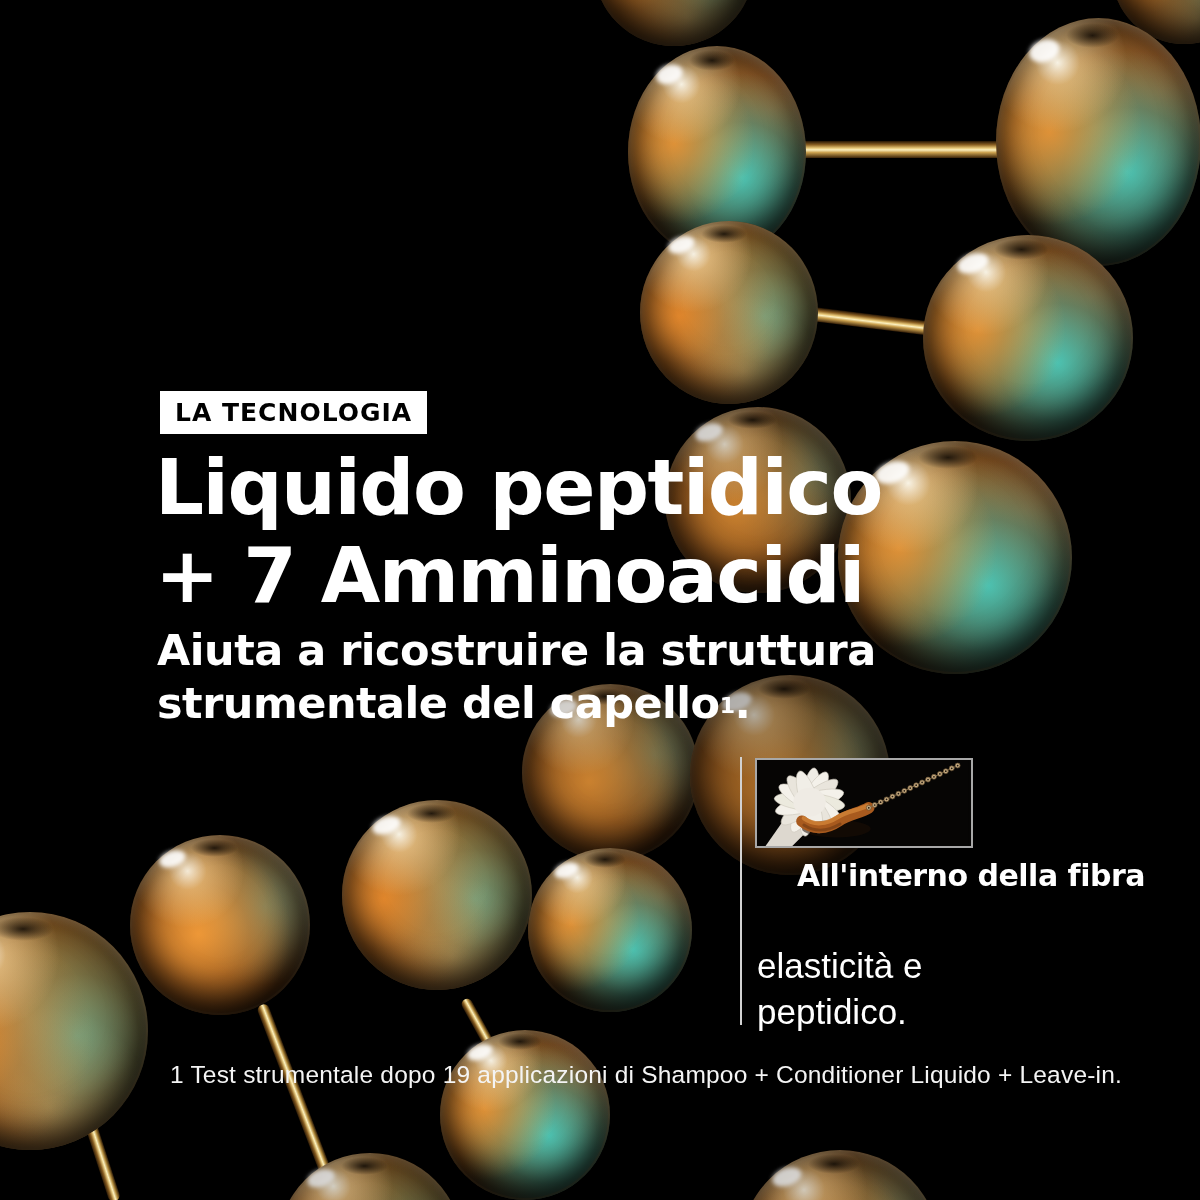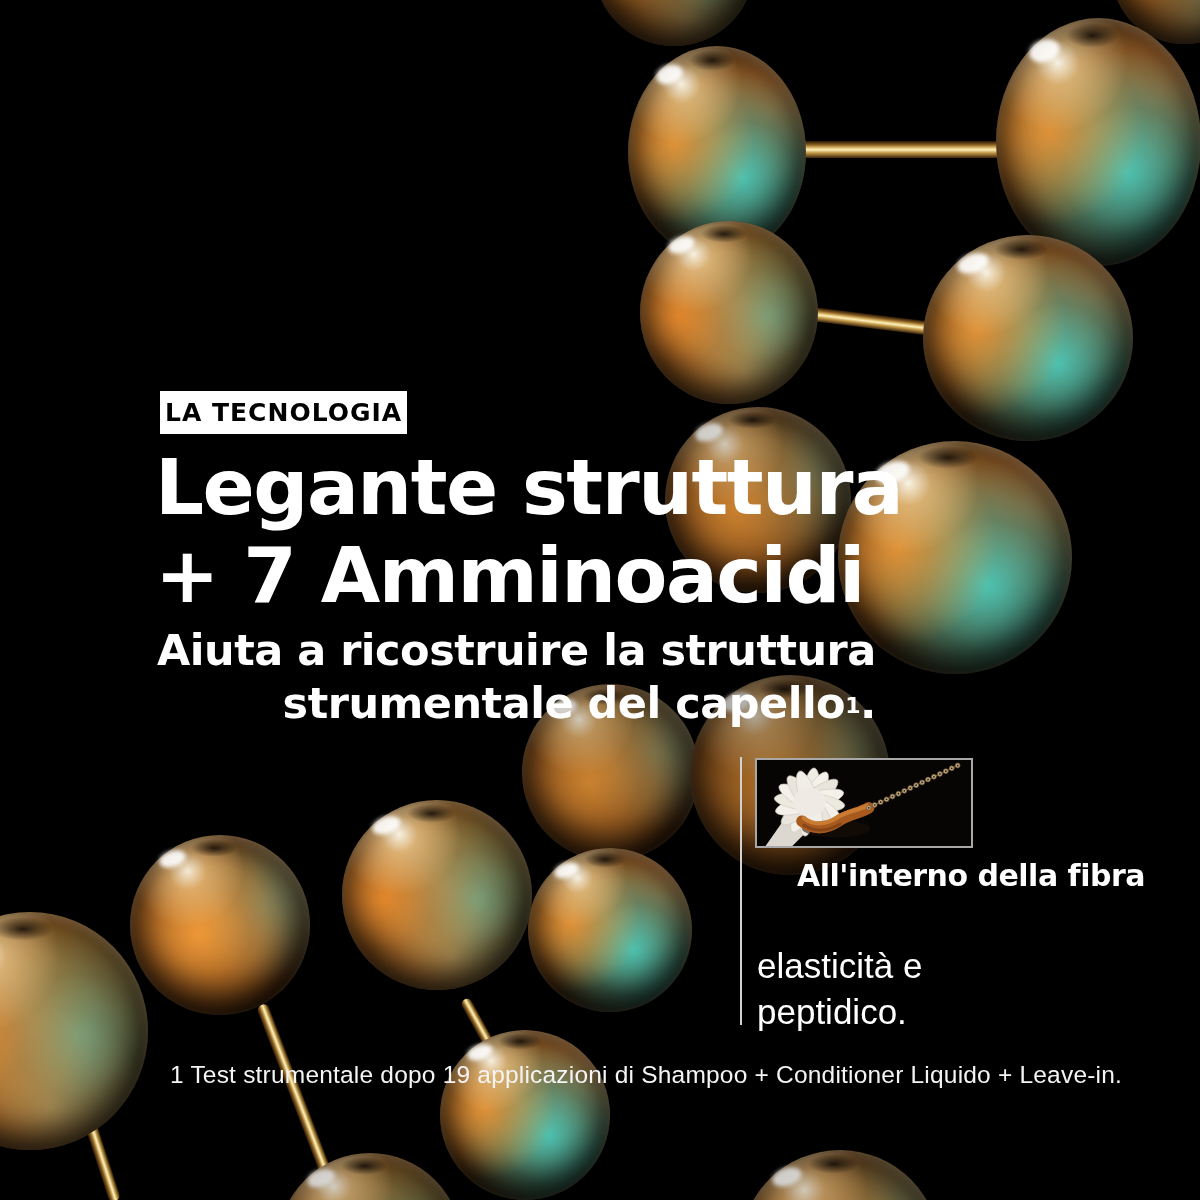--- a/index.html
+++ b/index.html
@@ -33,25 +33,25 @@
                     inset 0 0 0 2px rgba(120,85,40,.25);}
   .dim{filter:brightness(.72);}
   .dim2{filter:brightness(.85);}
   .rod-h{position:absolute;z-index:0;border-radius:8px;background:
     linear-gradient(180deg,#241404 0%,#8a5f22 22%,#e8c878 42%,#fbf0c0 52%,#caa04e 68%,#3a230a 100%);}
   .stem-v{position:absolute;z-index:0;border-radius:6px;background:
     linear-gradient(90deg,#2a1906 0%,#8a5f22 25%,#f0d890 48%,#fbf0c0 55%,#b08838 75%,#241404 100%);}
 
   
   .tag{position:absolute;left:160px;top:391px;background:#fff;color:#000;
-       font-weight:800;font-size:25px;letter-spacing:1px;padding:7px 5px;z-index:10;}
+       font-weight:800;font-size:25px;letter-spacing:1px;padding:7px 15px;z-index:10;}
   .h1{position:absolute;left:155px;top:444px;color:#fff;font-weight:800;
       font-size:77px;line-height:88px;letter-spacing:-1.5px;z-index:10;white-space:nowrap;}
   .sub{position:absolute;left:157px;top:624px;color:#fff;font-weight:800;
-      font-size:43px;line-height:53px;letter-spacing:-0.5px;z-index:10;white-space:nowrap;text-align:right;}
+      font-size:43px;line-height:53px;letter-spacing:-0.5px;z-index:10;white-space:nowrap;}
   .sub sup{font-size:22px;vertical-align:top;position:relative;top:2px;}
   .divider{position:absolute;left:740px;top:757px;width:2px;height:268px;background:#d2d2d2;z-index:9;}
   .inset{position:absolute;left:755px;top:758px;width:218px;height:90px;z-index:8;
          border:2px solid #a8a8a8;box-sizing:border-box;background:#060504;}
   .inset svg{display:block;width:100%;height:100%;}
   .panel-h{position:absolute;left:757px;top:858px;color:#fff;font-weight:800;
            font-size:30px;letter-spacing:-0.5px;z-index:10;white-space:nowrap;margin-left:40px;}
   .panel-b{position:absolute;left:757px;top:897px;color:#fff;font-weight:400;
            font-family:"Liberation Sans","DejaVu Sans",sans-serif;
            font-size:35px;line-height:46px;z-index:10;white-space:nowrap;}
@@ -87,21 +87,21 @@
   <div class="sphere sp-g" style="left:-88px;top:912px;width:236px;height:238px;"></div>
   <div class="sphere sp-w" style="left:130px;top:835px;width:180px;height:180px;"></div>
   <div class="sphere sp-g" style="left:342px;top:800px;width:190px;height:190px;"></div>
   <div class="sphere sp-t" style="left:440px;top:1030px;width:170px;height:170px;"></div>
   <div class="sphere sp-w dim2" style="left:740px;top:1150px;width:200px;height:200px;"></div>
   <div class="sphere sp-g dim2" style="left:278px;top:1153px;width:184px;height:184px;"></div>
 
   <div class="tag">LA TECNOLOGIA</div>
 
   <div class="h1">
-    <span>Legante struttura</span><br>
+    <span>Liquido peptidico</span><br>
     <span>+ 7 Amminoacidi</span>
   </div>
 
   <div class="sub">
     <span>Aiuta a ricostruire la struttura</span><br>
     <span>strumentale del capello</span><sup>1</sup><span>.</span>
   </div>
 
   <div class="divider"></div>
 

